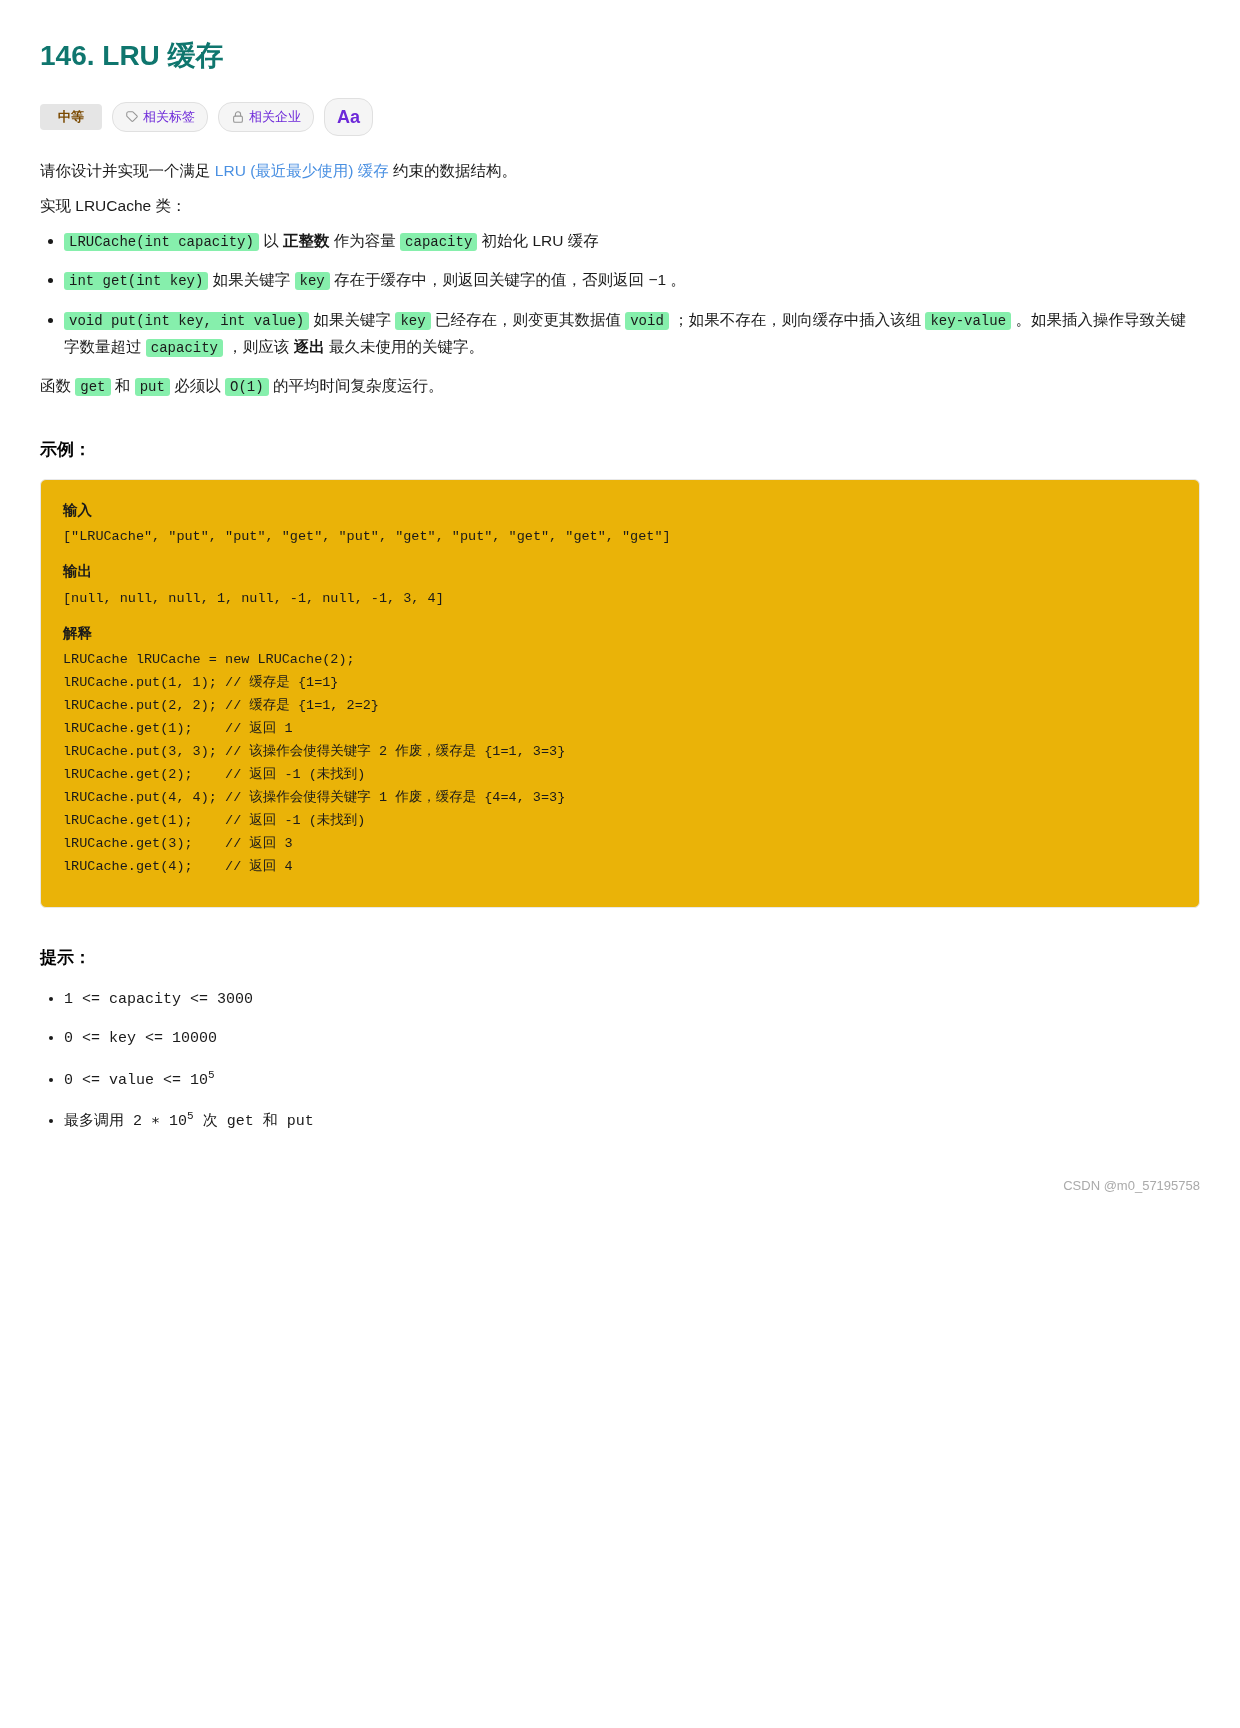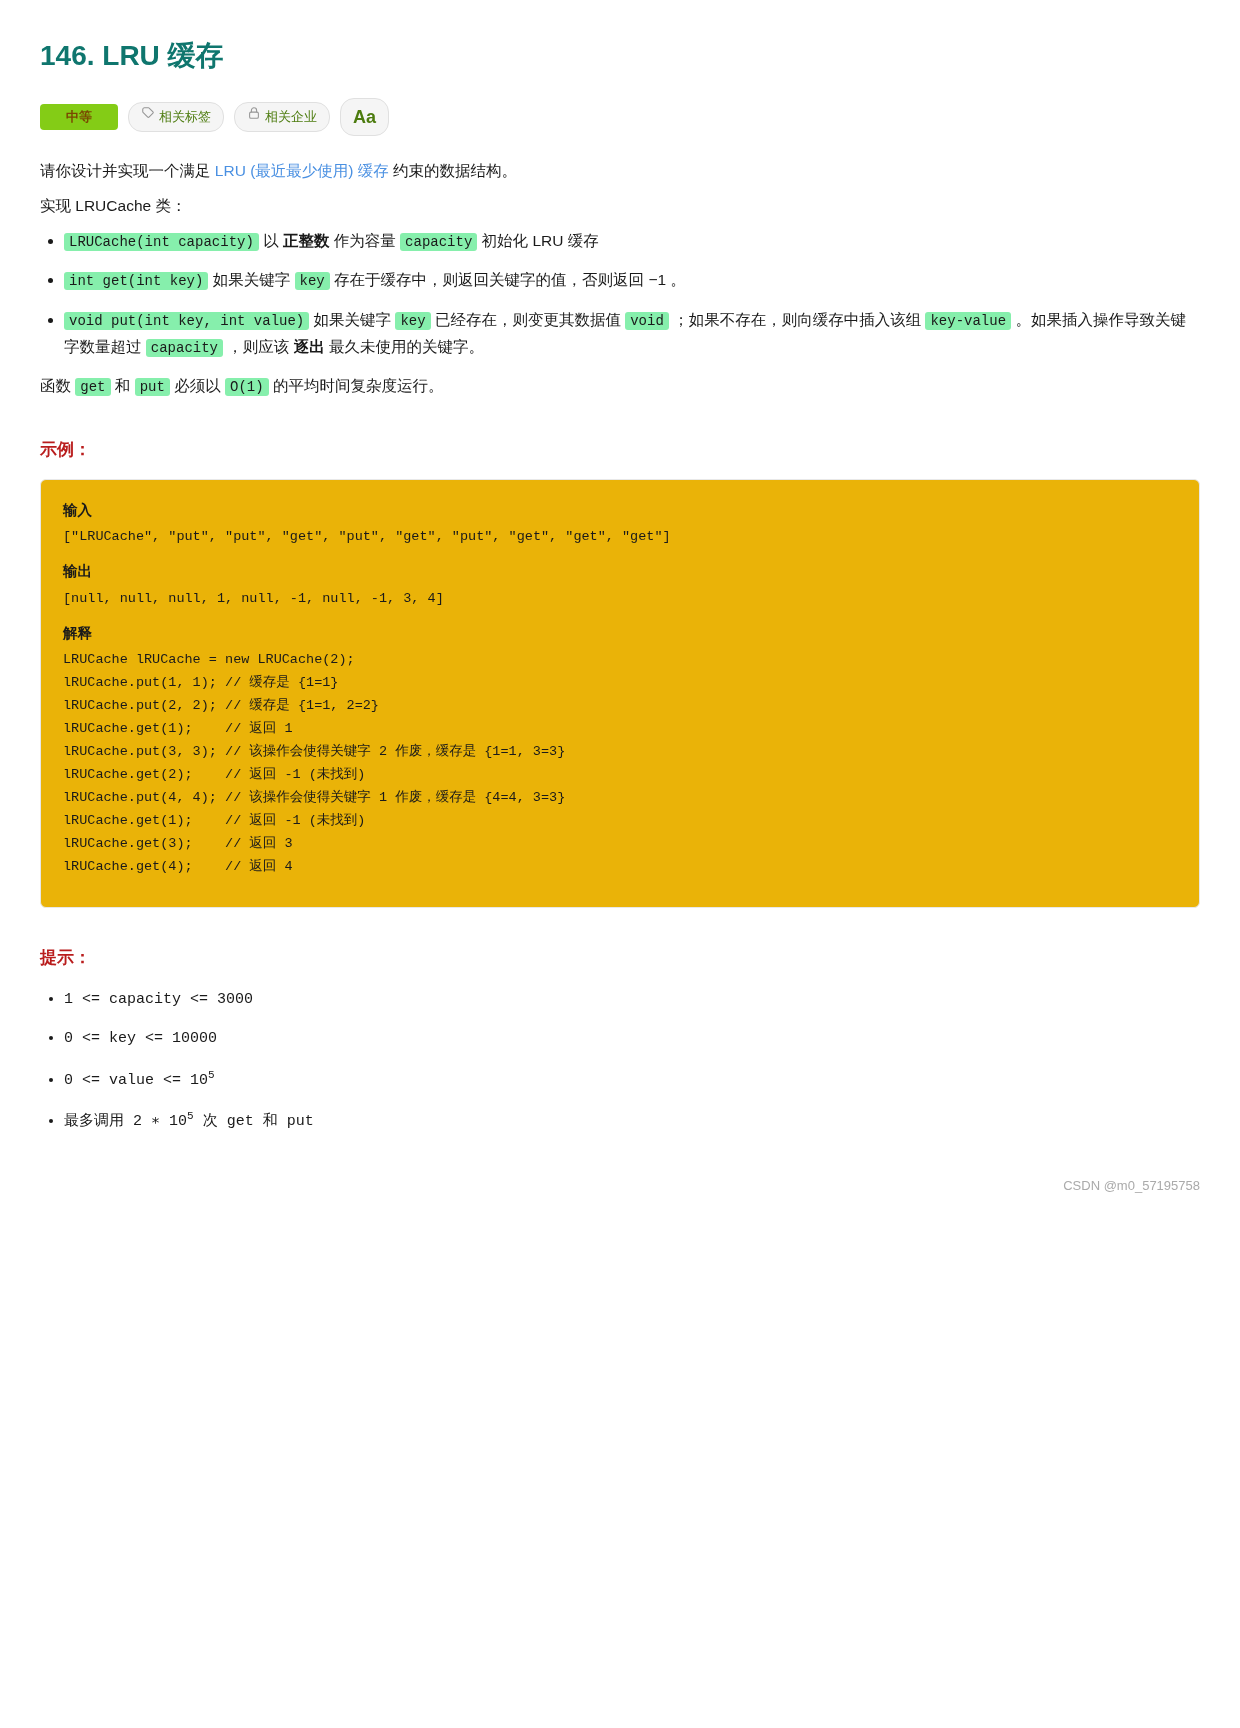--- a/index.html
+++ b/index.html
@@ -22,38 +22,39 @@
 
     .tag-row {
       display: flex;
       align-items: center;
       gap: 10px;
       margin-bottom: 22px;
       flex-wrap: wrap;
     }
 
     .tag-medium {
-      background: #84cc16;
+      background: #e5e5e5;
       color: #7a4900;
       font-size: 13px;
       font-weight: 600;
-      padding: 2px 26px;
+      padding: 2px 18px;
       border-radius: 4px;
       display: inline-flex;
       align-items: center;
     }
 
     .tag-label {
       display: inline-flex;
+      align-items: center;
       gap: 4px;
       background: #f5f5f5;
       border: 1px solid #e0e0e0;
       border-radius: 14px;
       font-size: 13px;
-      color: #4d7c0f;
+      color: #6d28d9;
       padding: 3px 12px;
       cursor: pointer;
     }
 
     .tag-label .icon-svg {
       width: 14px;
       height: 14px;
       opacity: 0.6;
     }
 
@@ -90,21 +91,21 @@
 
     .complexity-line {
       margin-top: 12px;
       font-size: 15.5px;
     }
 
     .section-title {
       font-size: 17px;
       font-weight: 700;
       margin: 36px 0 14px 0;
-      color: #b91c1c;
+      color: #000000;
     }
 
     .example-box {
       background: #eab308;
       border: 1px solid #e8e8e8;
       border-radius: 6px;
       padding: 18px 22px;
       font-size: 14px;
       margin-bottom: 10px;
     }

